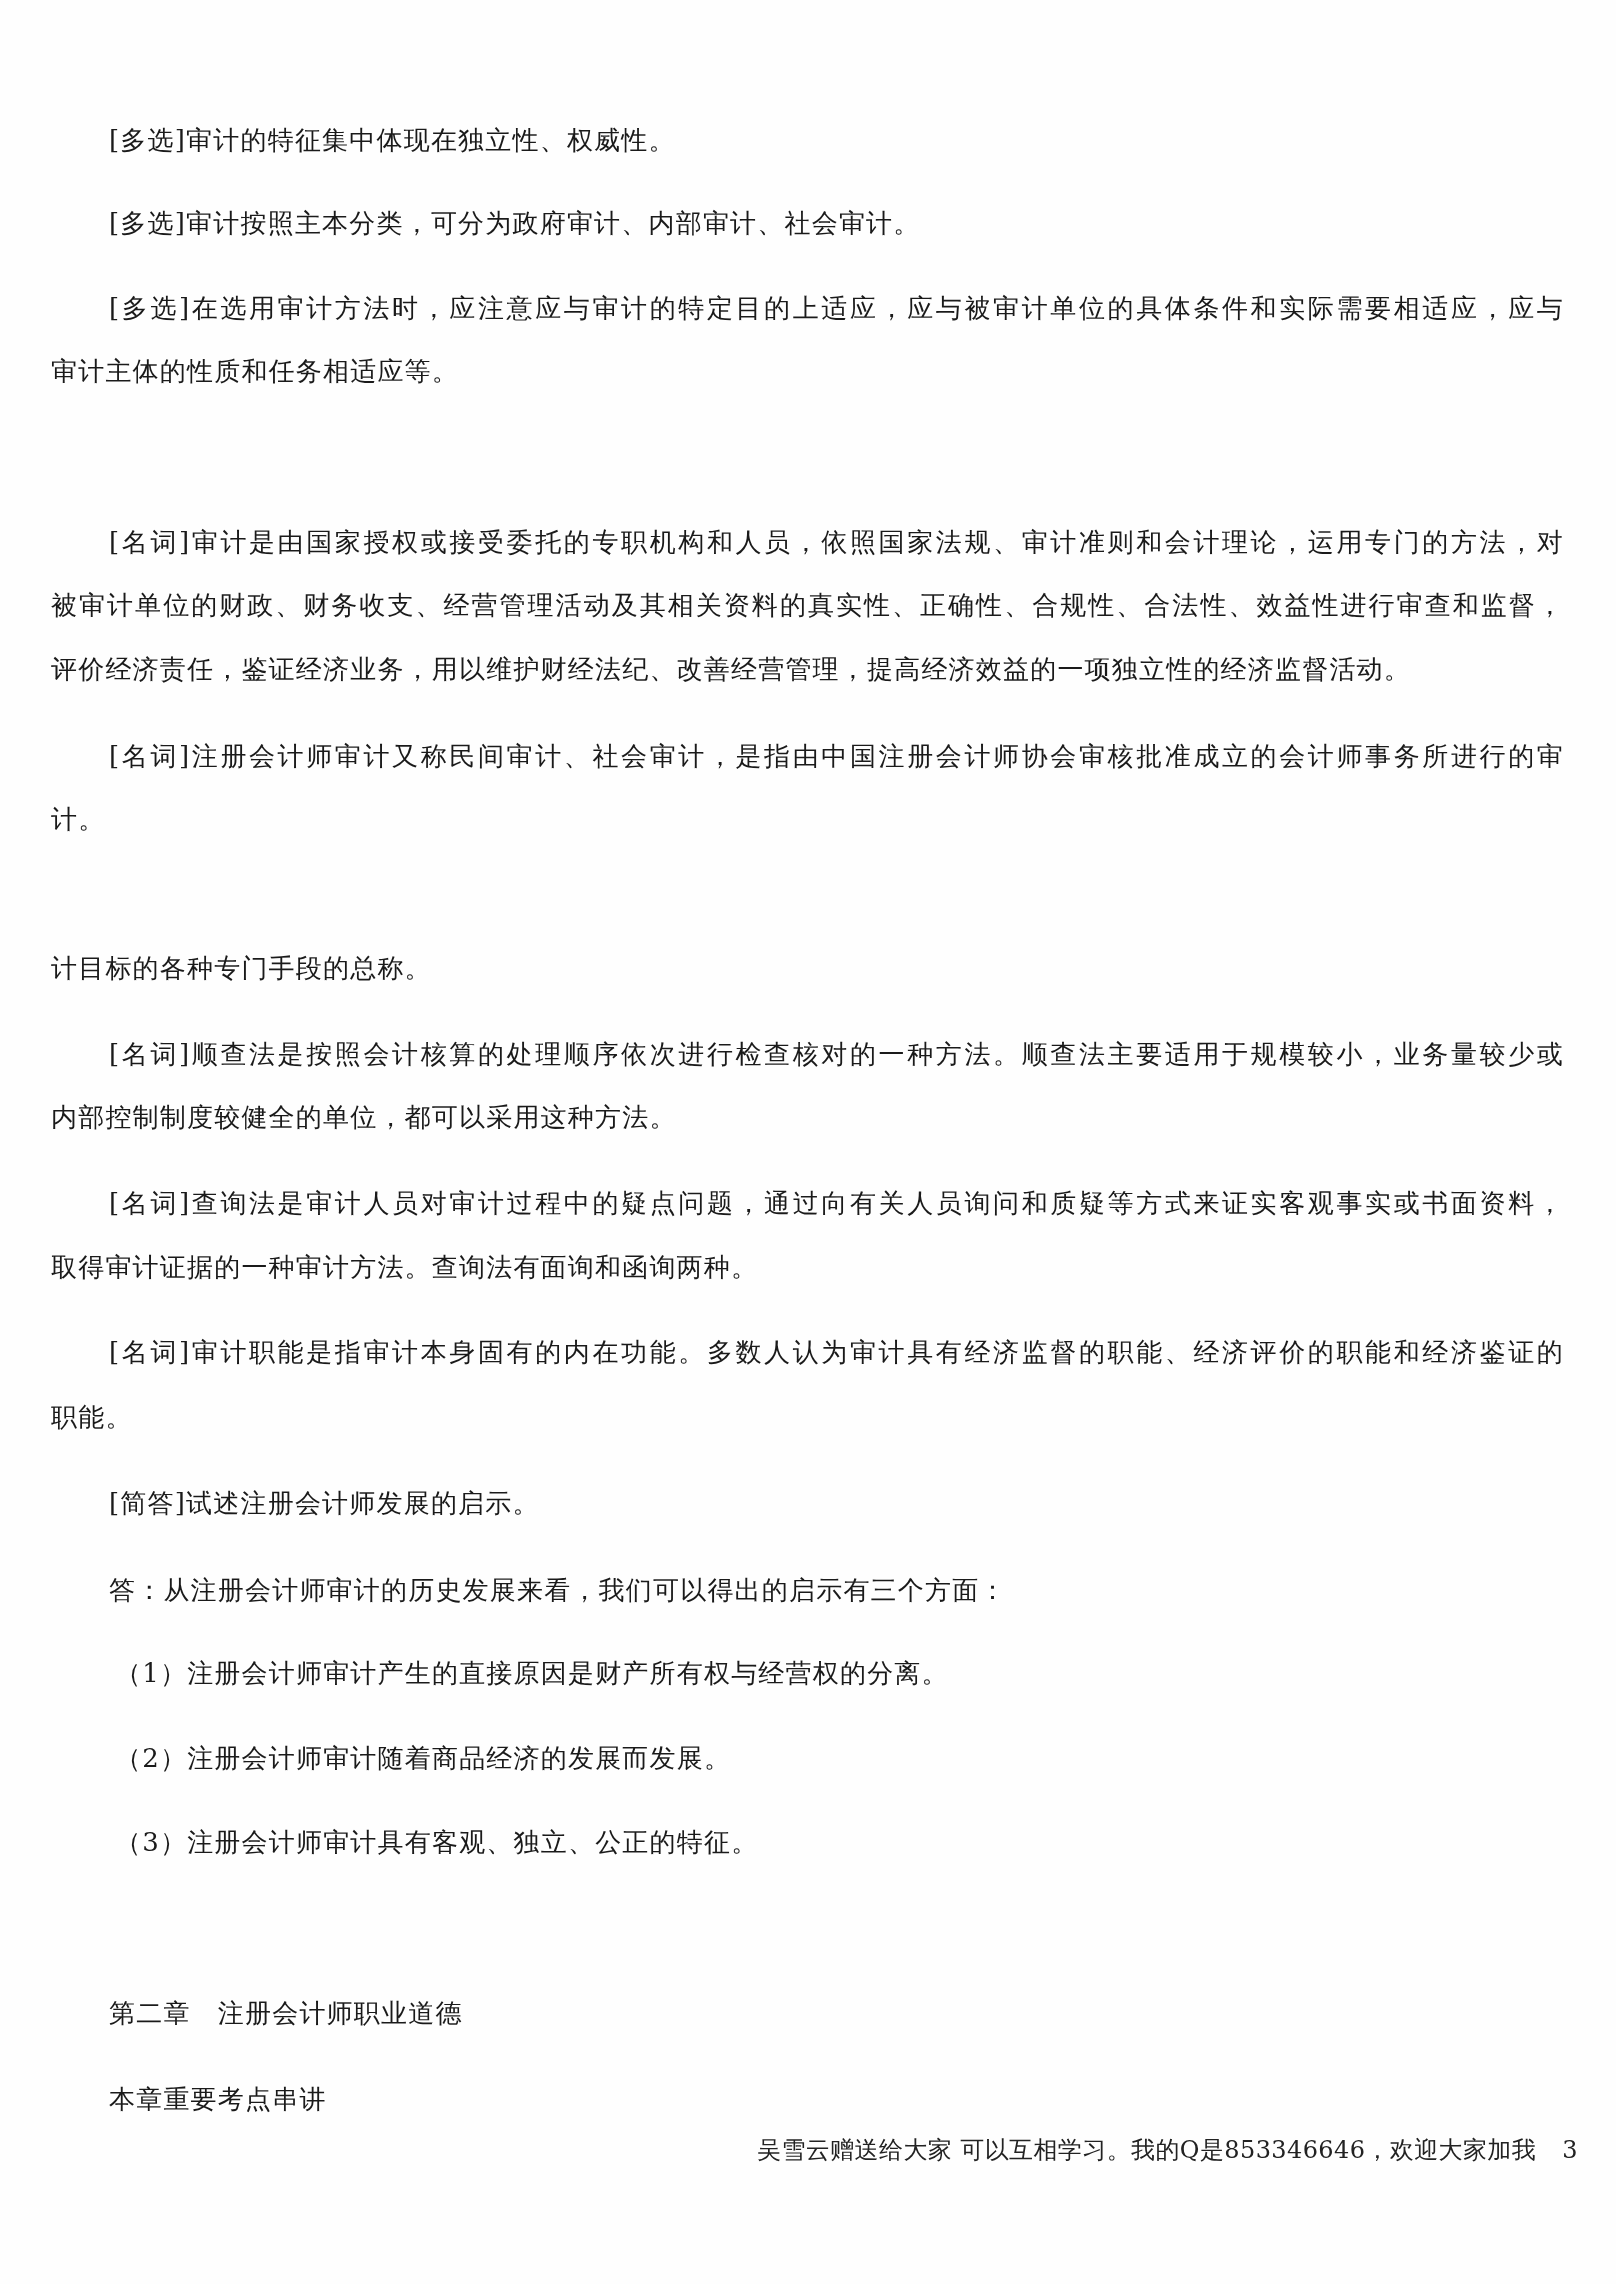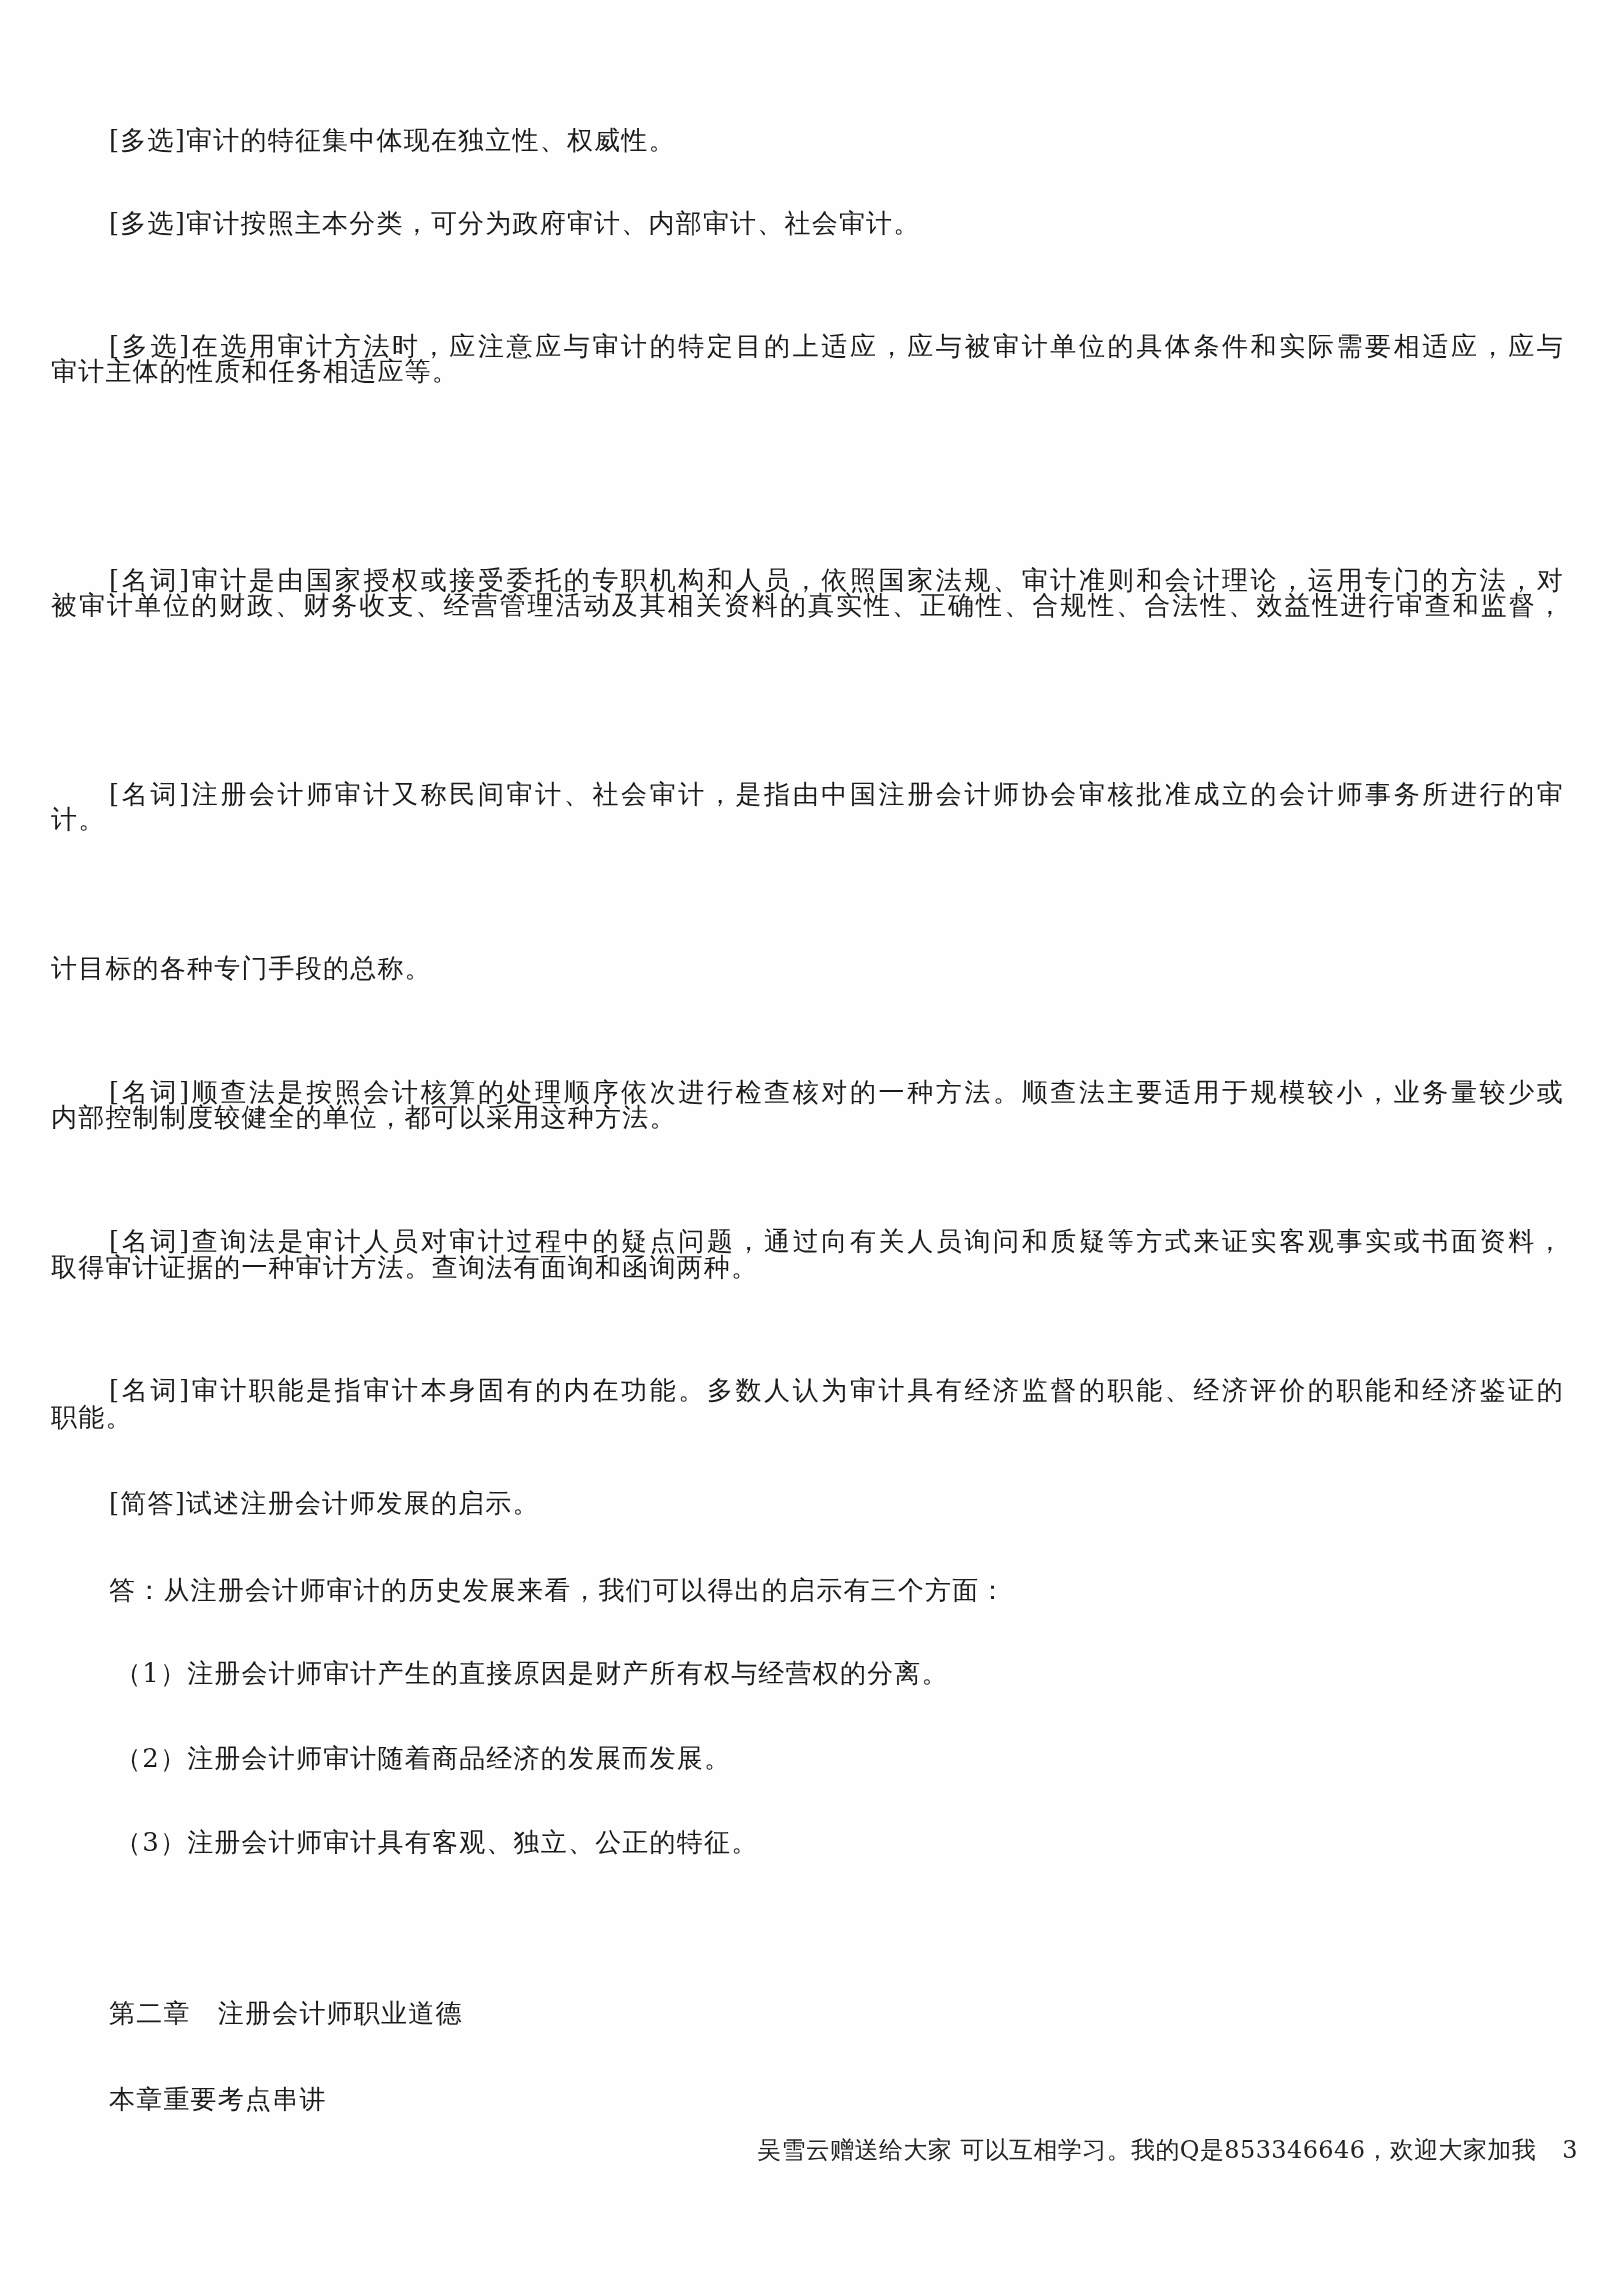--- a/index.html
+++ b/index.html
@@ -3,40 +3,41 @@
 <meta charset="utf-8">
 <style>
   html, body { margin: 0; padding: 0; background: #ffffff; }
   body { width: 1616px; height: 2284px; position: relative; overflow: hidden;
          font-family: "DejaVu Serif", "Liberation Serif", serif; color: #1a1a1a; }
   .page { position: absolute; left: 0; top: 0; width: 1616px; height: 2284px; background: #fefefe; }
   .line { position: absolute; white-space: nowrap; font-size: 26px; line-height: 34px; letter-spacing: 1.2px; }
   .indent { left: 109px; text-align: right; }
   .cont { left: 51px; }
   .justify { width: 1513px; text-align: justify; text-align-last: justify; }
-  .justify-ind { width: 1455px; text-align: justify; text-align-last: justify; margin-top: 38px; }
+  .justify-ind { width: 1455px; text-align: justify; text-align-last: justify; }
   .item { left: 115px; }
   .footer { position: absolute; left: 757px; top: 2135px; font-size: 24px; line-height: 31px; white-space: nowrap; letter-spacing: 0.4px; color: #222; }
   .pagenum { margin-left: 26px; }
 </style>
 </head>
 <body>
 
 <div class="page">
 
   <div class="line indent" style="top:123px">[多选]审计的特征集中体现在独立性、权威性。</div>
 
   <div class="line indent" style="top:206px">[多选]审计按照主本分类，可分为政府审计、内部审计、社会审计。</div>
 
   <div class="line indent justify-ind" style="top:291px">[多选]在选用审计方法时，应注意应与审计的特定目的上适应，应与被审计单位的具体条件和实际需要相适应，应与</div>
   <div class="line cont" style="top:354px">审计主体的性质和任务相适应等。</div>
 
 
   <div class="line cont justify" style="top:588px">被审计单位的财政、财务收支、经营管理活动及其相关资料的真实性、正确性、合规性、合法性、效益性进行审查和监督，</div>
   <div class="line indent justify-ind" style="top:525px">[名词]审计是由国家授权或接受委托的专职机构和人员，依照国家法规、审计准则和会计理论，运用专门的方法，对</div>
+  <div class="line cont" style="top:652px">评价经济责任，鉴证经济业务，用以维护财经法纪、改善经营管理，提高经济效益的一项独立性的经济监督活动。</div>
 
   <div class="line indent justify-ind" style="top:739px">[名词]注册会计师审计又称民间审计、社会审计，是指由中国注册会计师协会审核批准成立的会计师事务所进行的审</div>
   <div class="line cont" style="top:802px">计。</div>
 
   <div class="line cont" style="top:951px">计目标的各种专门手段的总称。</div>
 
   <div class="line indent justify-ind" style="top:1037px">[名词]顺查法是按照会计核算的处理顺序依次进行检查核对的一种方法。顺查法主要适用于规模较小，业务量较少或</div>
   <div class="line cont" style="top:1100px">内部控制制度较健全的单位，都可以采用这种方法。</div>
 
   <div class="line indent justify-ind" style="top:1186px">[名词]查询法是审计人员对审计过程中的疑点问题，通过向有关人员询问和质疑等方式来证实客观事实或书面资料，</div>

